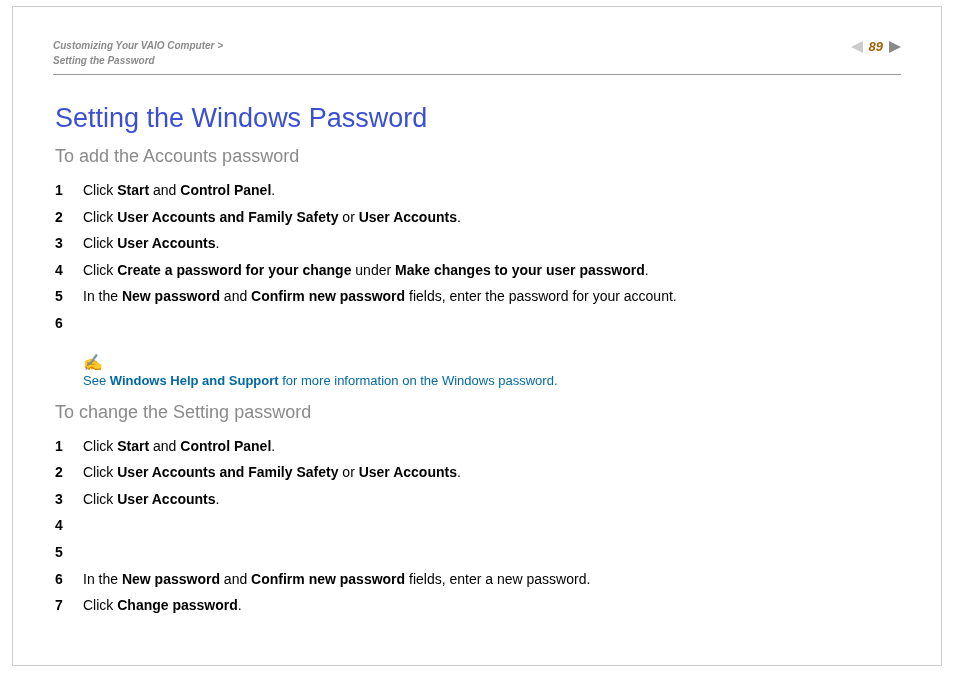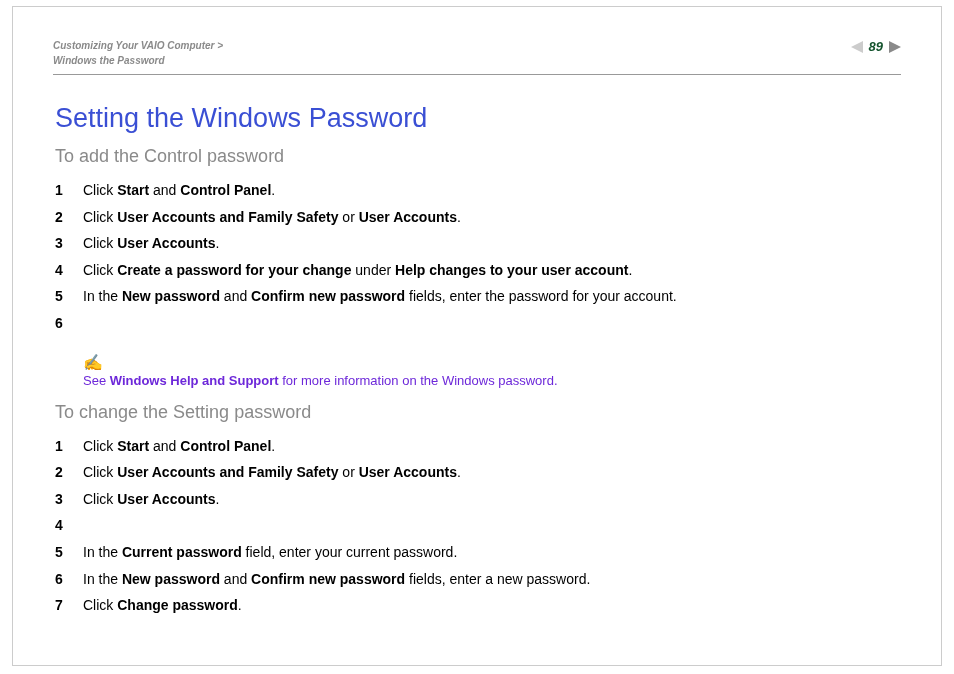--- a/index.html
+++ b/index.html
@@ -38,21 +38,21 @@
     .pagenav {
       display: flex;
       align-items: center;
       gap: 6px;
       padding-top: 14px;
     }
     .pagenum {
       font-size: 13px;
       font-style: italic;
       font-weight: bold;
-      color: #14532d;
+      color: #a16207;
     }
     .arrow {
       width: 0; height: 0;
       border-top: 6px solid transparent;
       border-bottom: 6px solid transparent;
       cursor: pointer;
     }
     .arrow-left { border-right: 12px solid #ccc; }
     .arrow-right { border-left: 12px solid #8a8a8a; }
     .content { padding-left: 2px; }
@@ -90,60 +90,60 @@
       padding-left: 28px;
       margin-bottom: 14px;
       font-size: 13px;
     }
     .note-icon {
       font-size: 16px;
       color: #333;
       display: block;
       margin-bottom: 1px;
     }
-    .note-text { color: #6d28d9; }
+    .note-text { color: #0369a1; }
     .note-text b { font-weight: bold; }
   </style>
 </head>
 <body>
 
 <div class="page">
 
   <div class="header">
     <div class="breadcrumb">
       <span>Customizing Your VAIO Computer &gt;</span><br>
-      <span>Windows the Password</span>
+      <span>Setting the Password</span>
     </div>
     <div class="pagenav">
       <div class="arrow arrow-left"></div>
       <span class="pagenum">89</span>
       <div class="arrow arrow-right"></div>
     </div>
   </div>
 
   <div class="content">
     <h1 class="main-title">Setting the Windows Password</h1>
 
-    <h2 class="sub-title">To add the Control password</h2>
+    <h2 class="sub-title">To add the Accounts password</h2>
     <ol class="steps" id="steps1">
         <li>
           <span class="step-num">1</span>
           <span class="step-text">Click <b>Start</b> and <b>Control Panel</b>.</span>
         </li>
         <li>
           <span class="step-num">2</span>
           <span class="step-text">Click <b>User Accounts and Family Safety</b> or <b>User Accounts</b>.</span>
         </li>
         <li>
           <span class="step-num">3</span>
           <span class="step-text">Click <b>User Accounts</b>.</span>
         </li>
         <li>
           <span class="step-num">4</span>
-          <span class="step-text">Click <b>Create a password for your change</b> under <b>Help changes to your user account</b>.</span>
+          <span class="step-text">Click <b>Create a password for your change</b> under <b>Make changes to your user password</b>.</span>
         </li>
         <li>
           <span class="step-num">5</span>
           <span class="step-text">In the <b>New password</b> and <b>Confirm new password</b> fields, enter the password for your account.</span>
         </li>
         <li>
           <span class="step-num">6</span>
         </li>
       </ol>
 
@@ -164,21 +164,20 @@
         </li>
         <li>
           <span class="step-num">3</span>
           <span class="step-text">Click <b>User Accounts</b>.</span>
         </li>
         <li>
           <span class="step-num">4</span>
         </li>
         <li>
           <span class="step-num">5</span>
-          <span class="step-text">In the <b>Current password</b> field, enter your current password.</span>
         </li>
         <li>
           <span class="step-num">6</span>
           <span class="step-text">In the <b>New password</b> and <b>Confirm new password</b> fields, enter a new password.</span>
         </li>
         <li>
           <span class="step-num">7</span>
           <span class="step-text">Click <b>Change password</b>.</span>
         </li>
       </ol>

